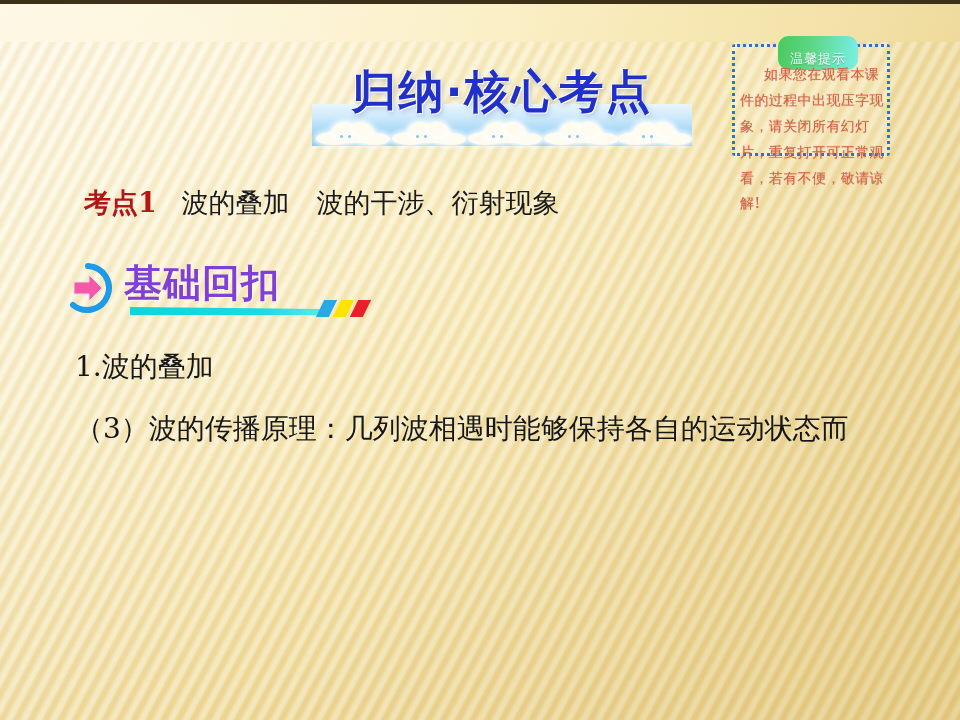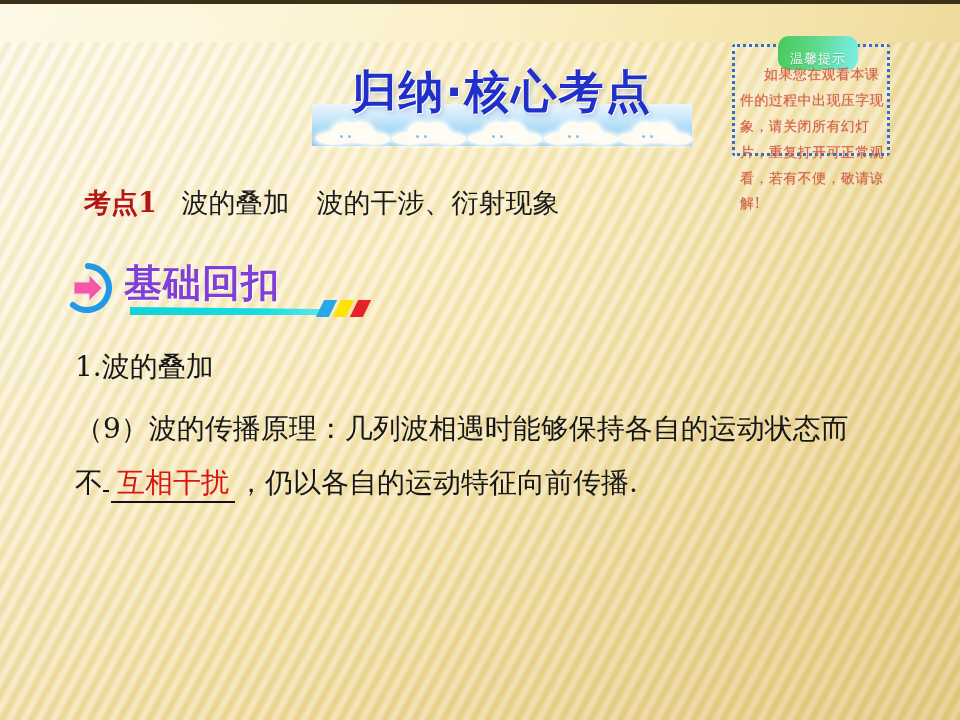--- a/index.html
+++ b/index.html
@@ -342,19 +342,16 @@
     </div>
     <div id="slashes">
       <i class="s1"></i>
         <i class="s2"></i>
         <i class="s3"></i>
     </div>
   </div>
 
   <div id="body-copy">
     <div class="line" id="line-1">1.波的叠加</div>
-    <div class="line">（9）波的传播原理：几列波相遇时能够保持各自的运动状态而</div>
-    <div class="line">
-      <span>不</span><span class="blank-lead"></span><span class="blank">互相干扰</span><span>，仍以各自的运动特征向前传播.</span>
-    </div>
+    <div class="line">（3）波的传播原理：几列波相遇时能够保持各自的运动状态而</div>
   </div>
 
 </div>
 
 </body></html>

